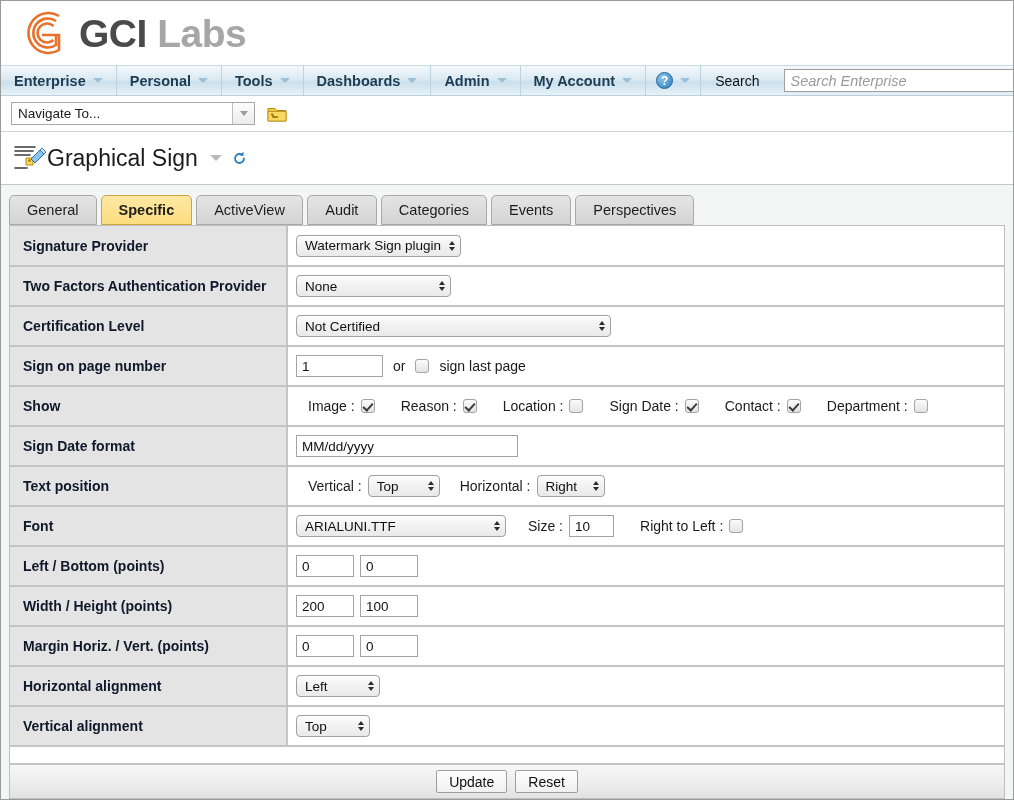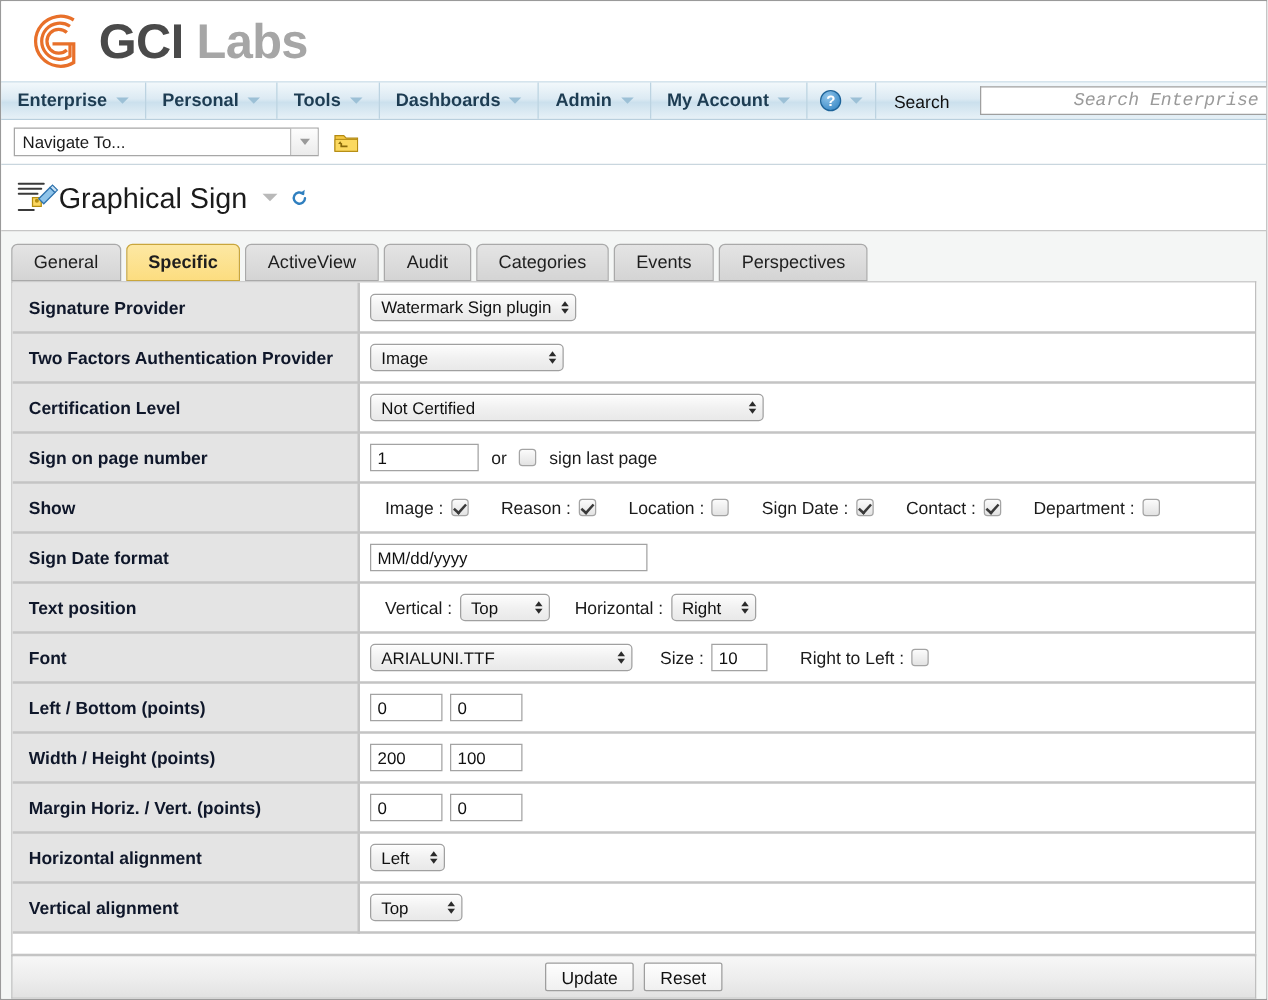--- a/index.html
+++ b/index.html
@@ -91,22 +91,21 @@
     flex: 1 1 auto;
     margin: 3px 0 3px 0;
     border: 1px solid #9f9f9f;
     border-right: none;
     font-size: 14.5px;
     font-style: italic;
     color: #9a9a9a;
     padding: 0 6px;
     background: #fff;
     outline: none;
-    font-family: Liberation Mono, monospace;
-    text-align: right;
+    font-family: Liberation Sans, sans-serif;
   }
   .nav-search-input::placeholder { color: #9a9a9a; font-style: italic; opacity: 1; }
 
   
   .nav-to-bar {
     height: 36px;
     background: #ffffff;
     display: flex;
     align-items: center;
     padding-left: 10px;
@@ -479,21 +478,21 @@
                     <i class="dn"></i>
                   </span>
             </div>
           </td>
         </tr>
 
         <tr>
           <td class="lbl">Two Factors Authentication Provider</td>
           <td class="val">
             <div class="sel" style="width:155px">
-              <span class="lab">Image</span>
+              <span class="lab">None</span>
               <span class="spin">
                     <i class="up"></i>
                     <i class="dn"></i>
                   </span>
             </div>
           </td>
         </tr>
 
         <tr>
           <td class="lbl">Certification Level</td>
@@ -630,21 +629,21 @@
               <input class="txt-in" style="width: 58px;" type="text" value="0">
               <span class="gap6"></span>
               <input class="txt-in" style="width: 58px;" type="text" value="0">
             </div>
           </td>
         </tr>
 
         <tr>
           <td class="lbl">Horizontal alignment</td>
           <td class="val">
-            <div class="sel" style="width:60px">
+            <div class="sel" style="width:84px">
               <span class="lab">Left</span>
               <span class="spin">
                     <i class="up"></i>
                     <i class="dn"></i>
                   </span>
             </div>
           </td>
         </tr>
 
         <tr>

